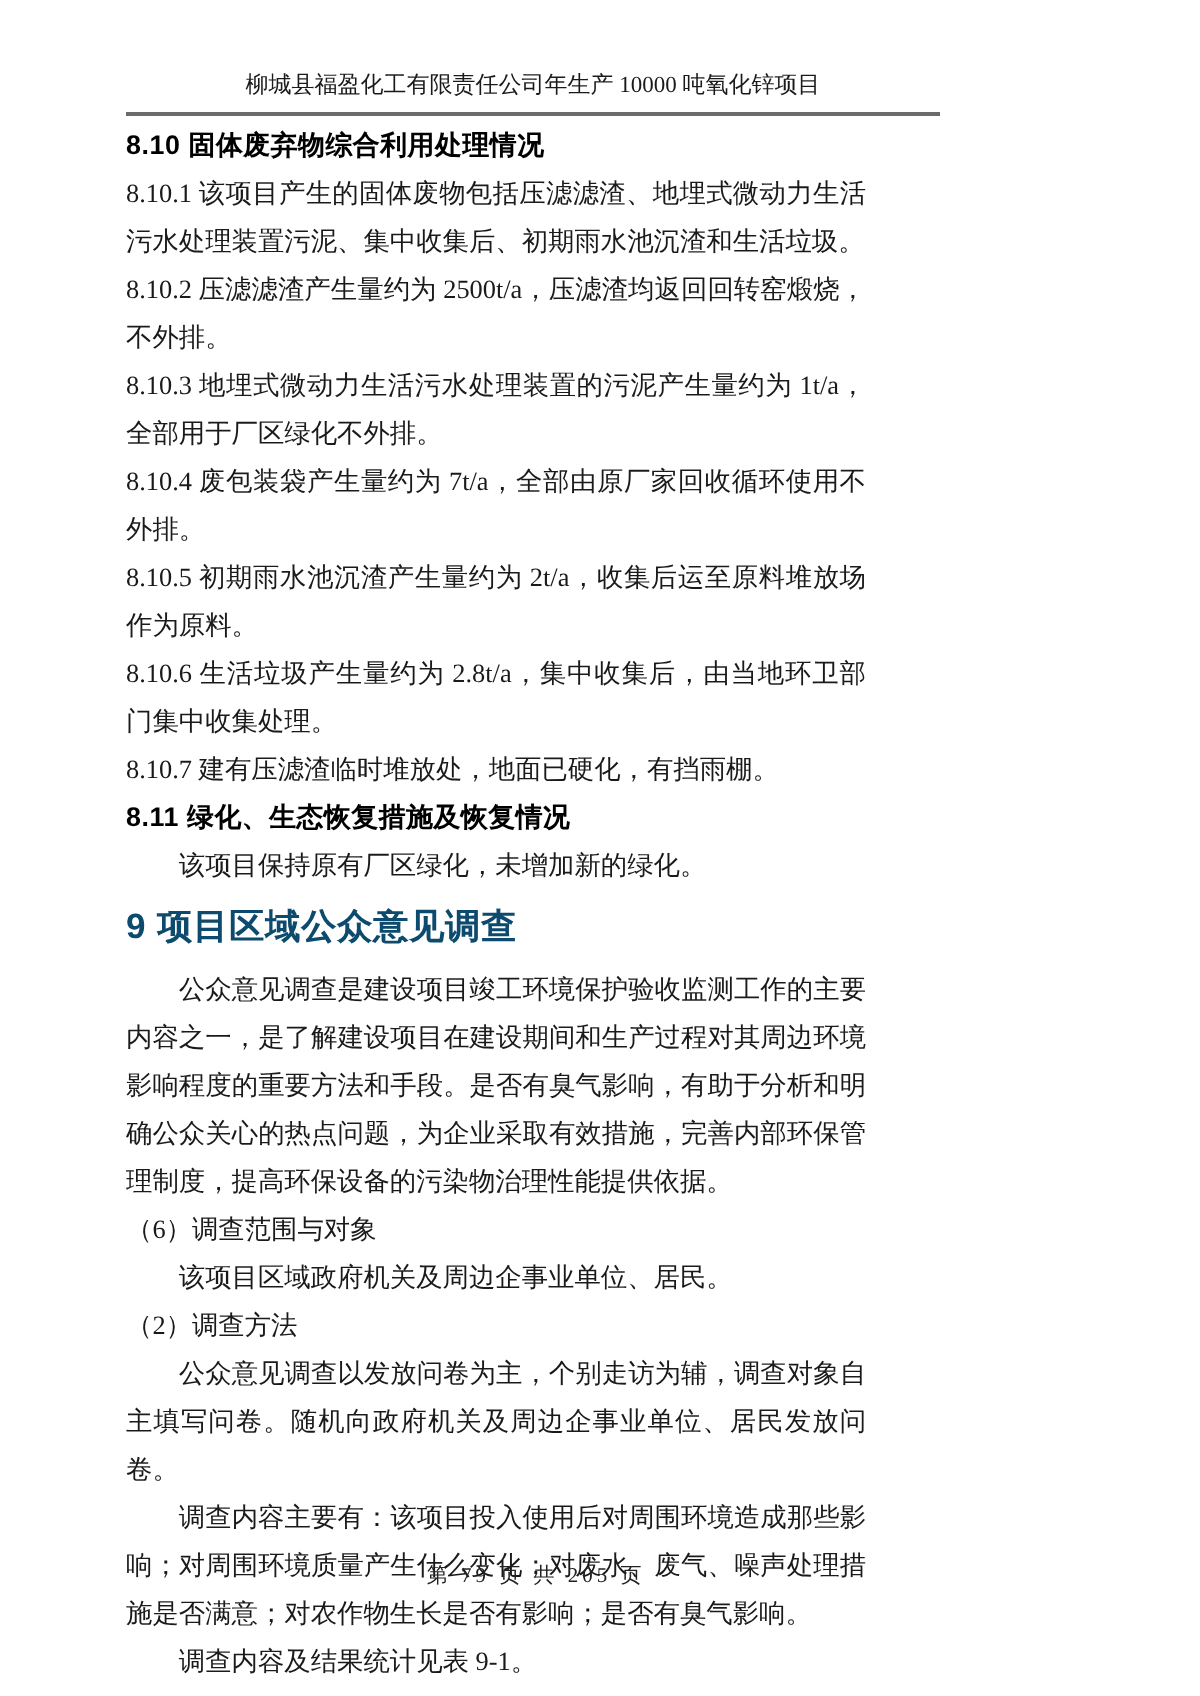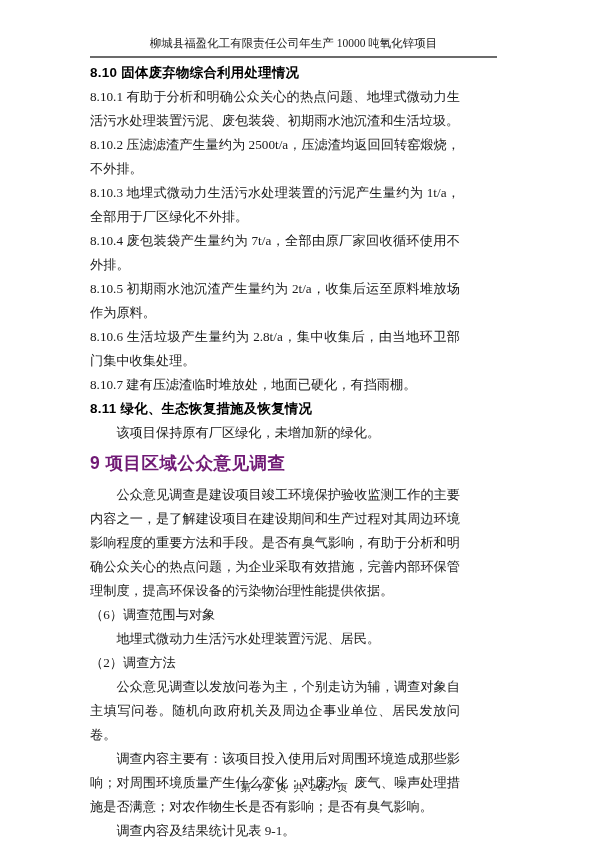--- a/index.html
+++ b/index.html
@@ -8,21 +8,20 @@
     background: #ffffff;
   }
   .page {
     position: relative;
     width: 536px;
     height: 848px;
     background: #ffffff;
     overflow: hidden;
     font-family: "Liberation Serif", "DejaVu Serif", serif;
     color: #1a1a1a;
-    margin-left: 27px;
   }
   .doc-header {
     margin: 36px 66px 0 63px;
     text-align: center;
     font-size: 11.5px;
     line-height: 15px;
     color: #1a1a1a;
     padding-bottom: 5px;
     border-bottom: 2px solid #6b6b6b;
   }
@@ -43,21 +42,21 @@
     font-size: 13.4px;
     color: #000000;
     letter-spacing: 0.3px;
   }
   .content h1 {
     font-family: "Liberation Sans", "DejaVu Sans", sans-serif;
     font-weight: bold;
     font-size: 17.5px;
     line-height: 28px;
     margin: 4px 0 6px 0;
-    color: #701a75;
+    color: #0c4a6e;
     letter-spacing: 0.5px;
   }
   .indent {
     text-indent: 2em;
   }
   .doc-footer {
     position: absolute;
     left: 0;
     right: 0;
     bottom: 53px;
@@ -71,33 +70,33 @@
 <body>
 
 <div class="page">
 
   <div class="doc-header">
     <span>柳城县福盈化工有限责任公司年生产 10000 吨氧化锌项目</span>
   </div>
 
   <div class="content">
     <h2>8.10 固体废弃物综合利用处理情况</h2>
-    <p>8.10.1 有助于分析和明确公众关心的热点问题、地埋式微动力生活污水处理装置污泥、废包装袋、初期雨水池沉渣和生活垃圾。</p>
+    <p>8.10.1 该项目产生的固体废物包括压滤滤渣、地埋式微动力生活污水处理装置污泥、集中收集后、初期雨水池沉渣和生活垃圾。</p>
     <p>8.10.2 压滤滤渣产生量约为 2500t/a，压滤渣均返回回转窑煅烧，不外排。</p>
     <p>8.10.3 地埋式微动力生活污水处理装置的污泥产生量约为 1t/a，全部用于厂区绿化不外排。</p>
     <p>8.10.4 废包装袋产生量约为 7t/a，全部由原厂家回收循环使用不外排。</p>
     <p>8.10.5 初期雨水池沉渣产生量约为 2t/a，收集后运至原料堆放场作为原料。</p>
     <p>8.10.6 生活垃圾产生量约为 2.8t/a，集中收集后，由当地环卫部门集中收集处理。</p>
     <p>8.10.7 建有压滤渣临时堆放处，地面已硬化，有挡雨棚。</p>
     <h2>8.11 绿化、生态恢复措施及恢复情况</h2>
     <p class="indent">该项目保持原有厂区绿化，未增加新的绿化。</p>
     <h1>9 项目区域公众意见调查</h1>
     <p class="indent">公众意见调查是建设项目竣工环境保护验收监测工作的主要内容之一，是了解建设项目在建设期间和生产过程对其周边环境影响程度的重要方法和手段。是否有臭气影响，有助于分析和明确公众关心的热点问题，为企业采取有效措施，完善内部环保管理制度，提高环保设备的污染物治理性能提供依据。</p>
     <p>（6）调查范围与对象</p>
-    <p class="indent">地埋式微动力生活污水处理装置污泥、居民。</p>
+    <p class="indent">该项目区域政府机关及周边企事业单位、居民。</p>
     <p>（2）调查方法</p>
     <p class="indent">公众意见调查以发放问卷为主，个别走访为辅，调查对象自主填写问卷。随机向政府机关及周边企事业单位、居民发放问卷。</p>
     <p class="indent">调查内容主要有：该项目投入使用后对周围环境造成那些影响；对周围环境质量产生什么变化；对废水、废气、噪声处理措施是否满意；对农作物生长是否有影响；是否有臭气影响。</p>
     <p class="indent">调查内容及结果统计见表 9-1。</p>
   </div>
 
   <div class="doc-footer">
     <span>第 79 页 共 205 页</span>
   </div>
 

